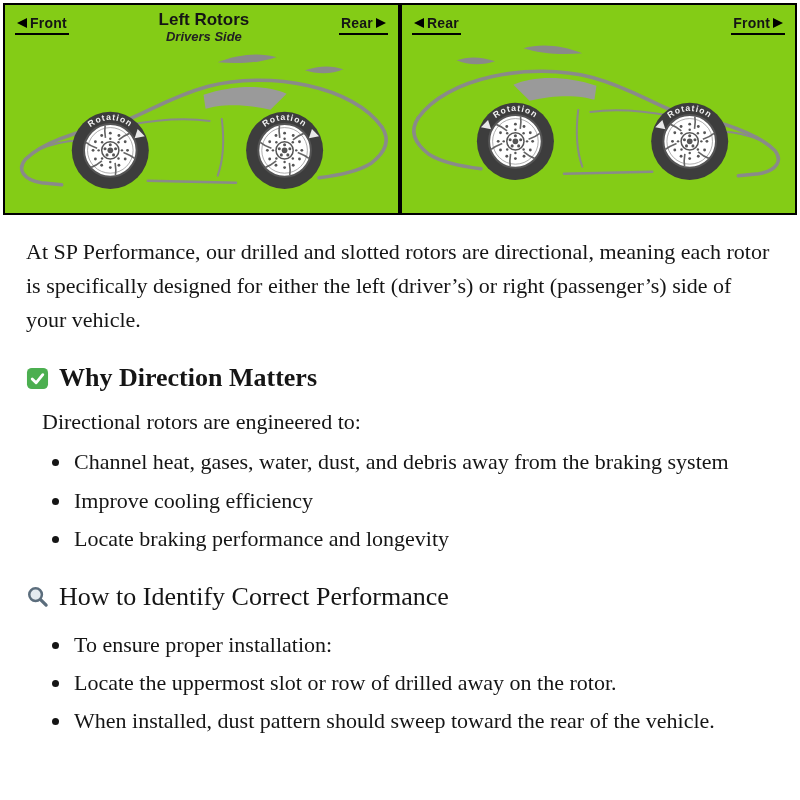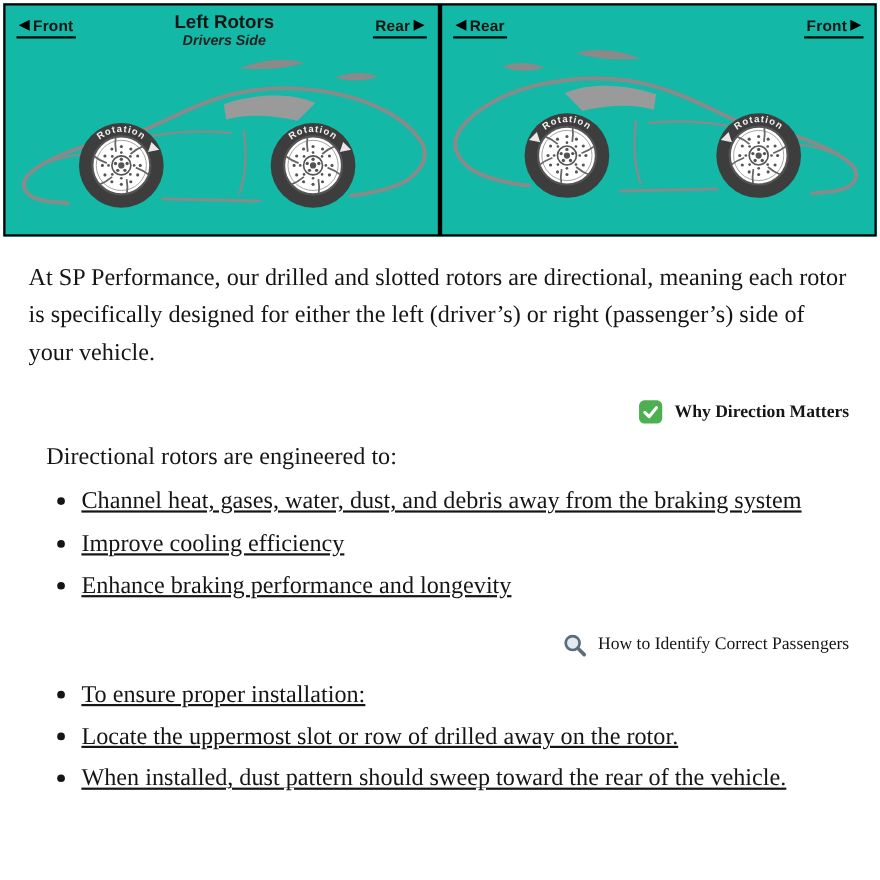--- a/index.html
+++ b/index.html
@@ -5,21 +5,21 @@
   * { box-sizing: border-box; }
   html, body { margin: 0; padding: 0; background: #fff; }
   body {
     width: 800px; height: 800px; overflow: hidden;
     font-family: "Liberation Serif", serif;
     color: #151515;
   }
 
   
   .diagram { display: flex; margin: 3px 3px 0 3px; }
-  .panel { flex: 1; border: 2px solid #000; background: #14b8a6; height: 212px; overflow: hidden; }
+  .panel { flex: 1; border: 2px solid #000; background: #84cc16; height: 212px; overflow: hidden; }
   .panel-header {
     display: flex; align-items: flex-start; justify-content: space-between;
     padding: 6px 10px 0 10px; font-family: "Liberation Sans", sans-serif;
   }
   .dir-label {
     display: inline-flex; align-items: center; gap: 3px;
     font-weight: bold; font-size: 14px; letter-spacing: .2px;
     border-bottom: 2px solid #000; padding: 0 2px 2px 2px; margin-top: 4px;
   }
   .tri { width: 0; height: 0; border-top: 5px solid transparent; border-bottom: 5px solid transparent; }
@@ -29,26 +29,26 @@
   .panel-title { font-weight: bold; font-size: 17px; }
   .panel-subtitle { font-style: italic; font-weight: bold; font-size: 13px; color: #222; }
   .car-svg { display: block; width: 100%; height: 152px; margin-top: 2px; }
   .rot-label { font-family: "Liberation Sans", sans-serif; font-size: 8.5px; font-weight: bold; fill: #f2f2f2; letter-spacing: 1px; }
 
   
   .content { padding: 6px 28px 0 26px; }
   .intro { font-size: 22px; line-height: 1.55; margin: 14px 0 10px 0; }
   .section-heading {
     display: flex; align-items: center; gap: 10px;
-    font-size: 16px; margin: 26px 0 16px 0; justify-content: flex-end;
+    font-size: 26px; margin: 26px 0 16px 0;
   }
   .section-heading.bold { font-weight: bold; }
   .section-heading .hicon { flex: 0 0 auto; display: inline-flex; }
   .lead { font-size: 22px; margin: 16px 0 10px 16px; }
-  ul.bullets { margin: 10px 0 10px 0; padding-left: 46px; text-decoration: underline; }
+  ul.bullets { margin: 10px 0 10px 0; padding-left: 46px; }
   ul.bullets li { font-size: 22px; line-height: 1.52; margin: 5px 0; padding-left: 2px; }
 </style>
 </head>
 <body>
 
 <svg width="0" height="0" style="position:absolute" aria-hidden="true">
   <defs>
     <g id="wheel">
       <circle r="38" fill="#3d3d3d"></circle>
       <circle r="26" fill="#ffffff" stroke="#555" stroke-width="2"></circle>
@@ -183,31 +183,31 @@
       </svg>
     </span>
     <span>Why Direction Matters</span>
   </div>
 
   <p class="lead">Directional rotors are engineered to:</p>
 
   <ul class="bullets">
     <li>Channel heat, gases, water, dust, and debris away from the braking system</li>
     <li>Improve cooling efficiency</li>
-    <li>Enhance braking performance and longevity</li>
+    <li>Locate braking performance and longevity</li>
   </ul>
 
   <div class="section-heading">
     <span class="hicon">
       <svg width="23" height="23" viewBox="0 0 24 24">
         <circle cx="10" cy="10" r="6.6" fill="#e3eaf0" stroke="#5b6d7c" stroke-width="2.6"></circle>
         <line x1="15.2" y1="15.2" x2="21" y2="21" stroke="#5b6d7c" stroke-width="3.4" stroke-linecap="round"></line>
       </svg>
     </span>
-    <span>How to Identify Correct Passengers</span>
+    <span>How to Identify Correct Performance</span>
   </div>
 
   <ul class="bullets">
     <li>To ensure proper installation:</li>
     <li>Locate the uppermost slot or row of drilled away on the rotor.</li>
     <li>When installed, dust pattern should sweep toward the rear of the vehicle.</li>
   </ul>
 
 </div>
 

